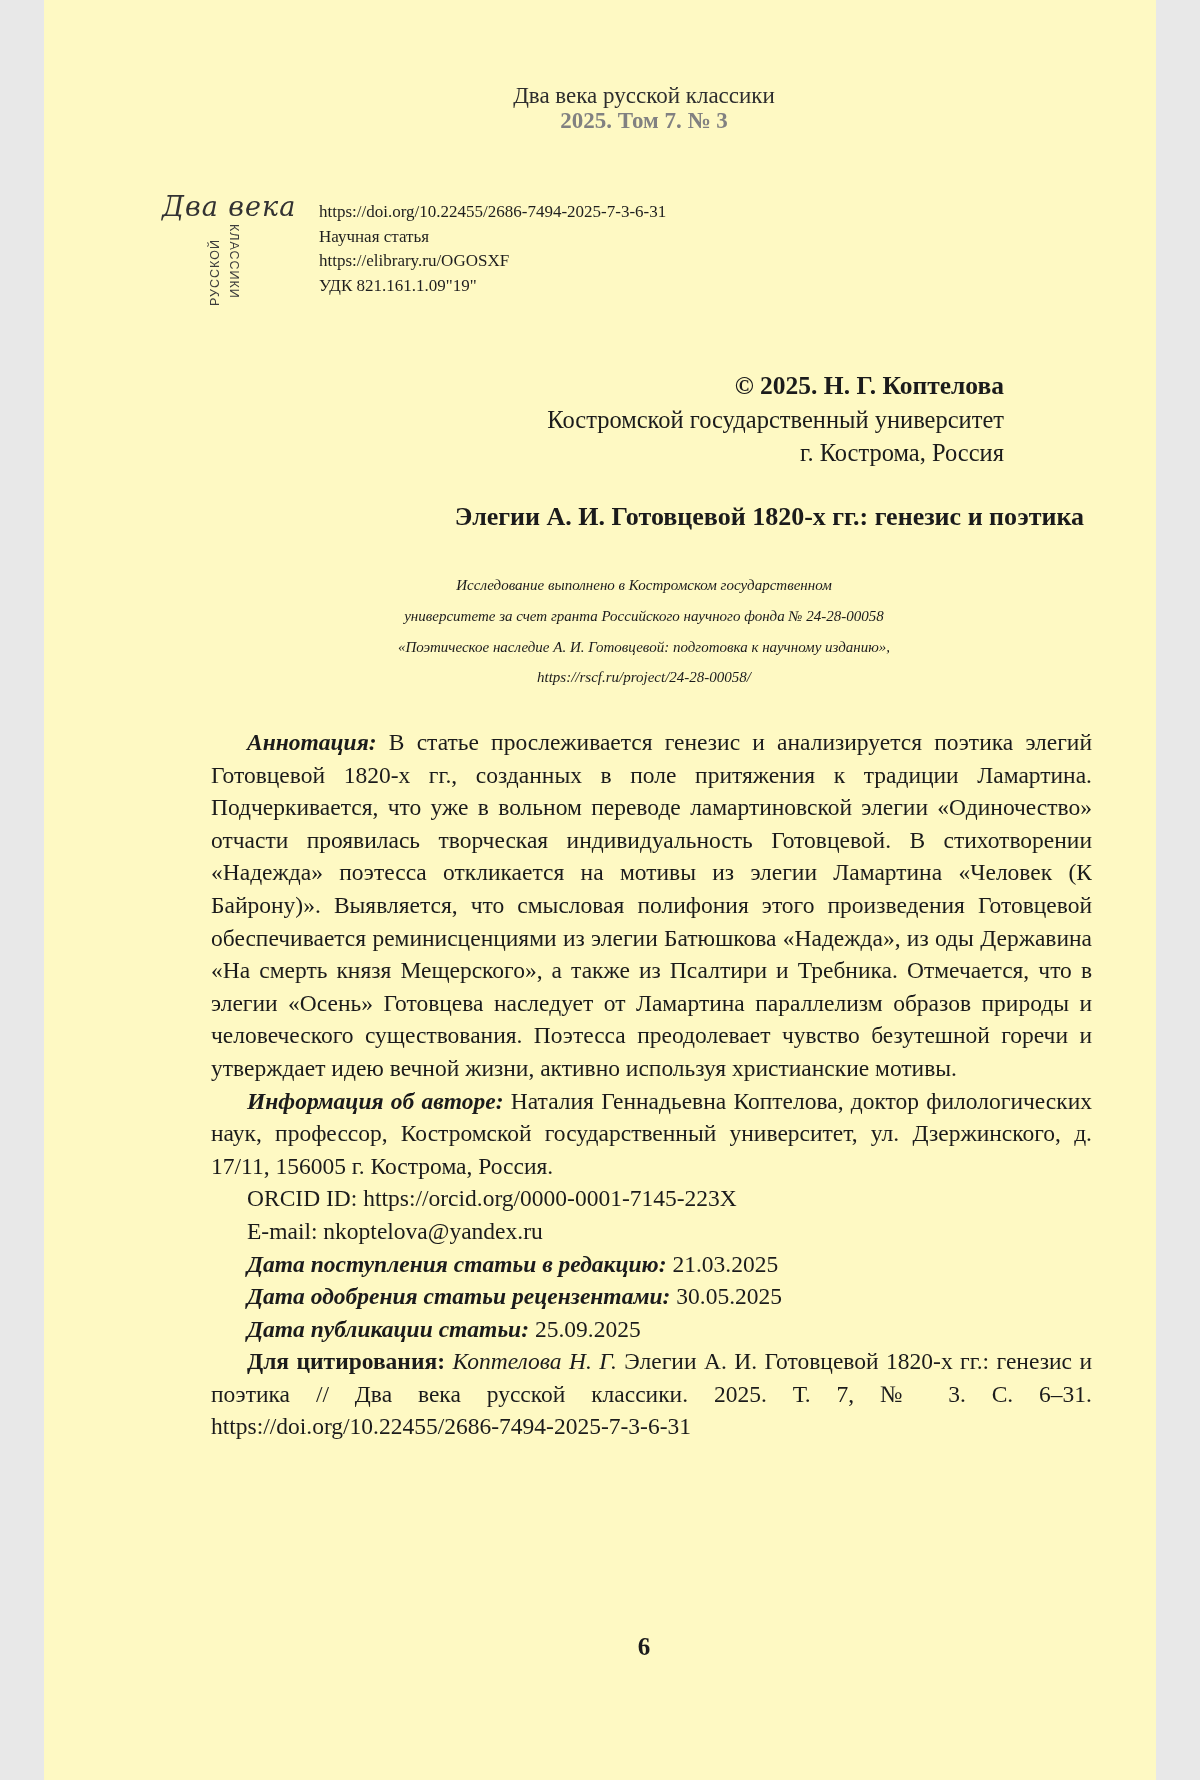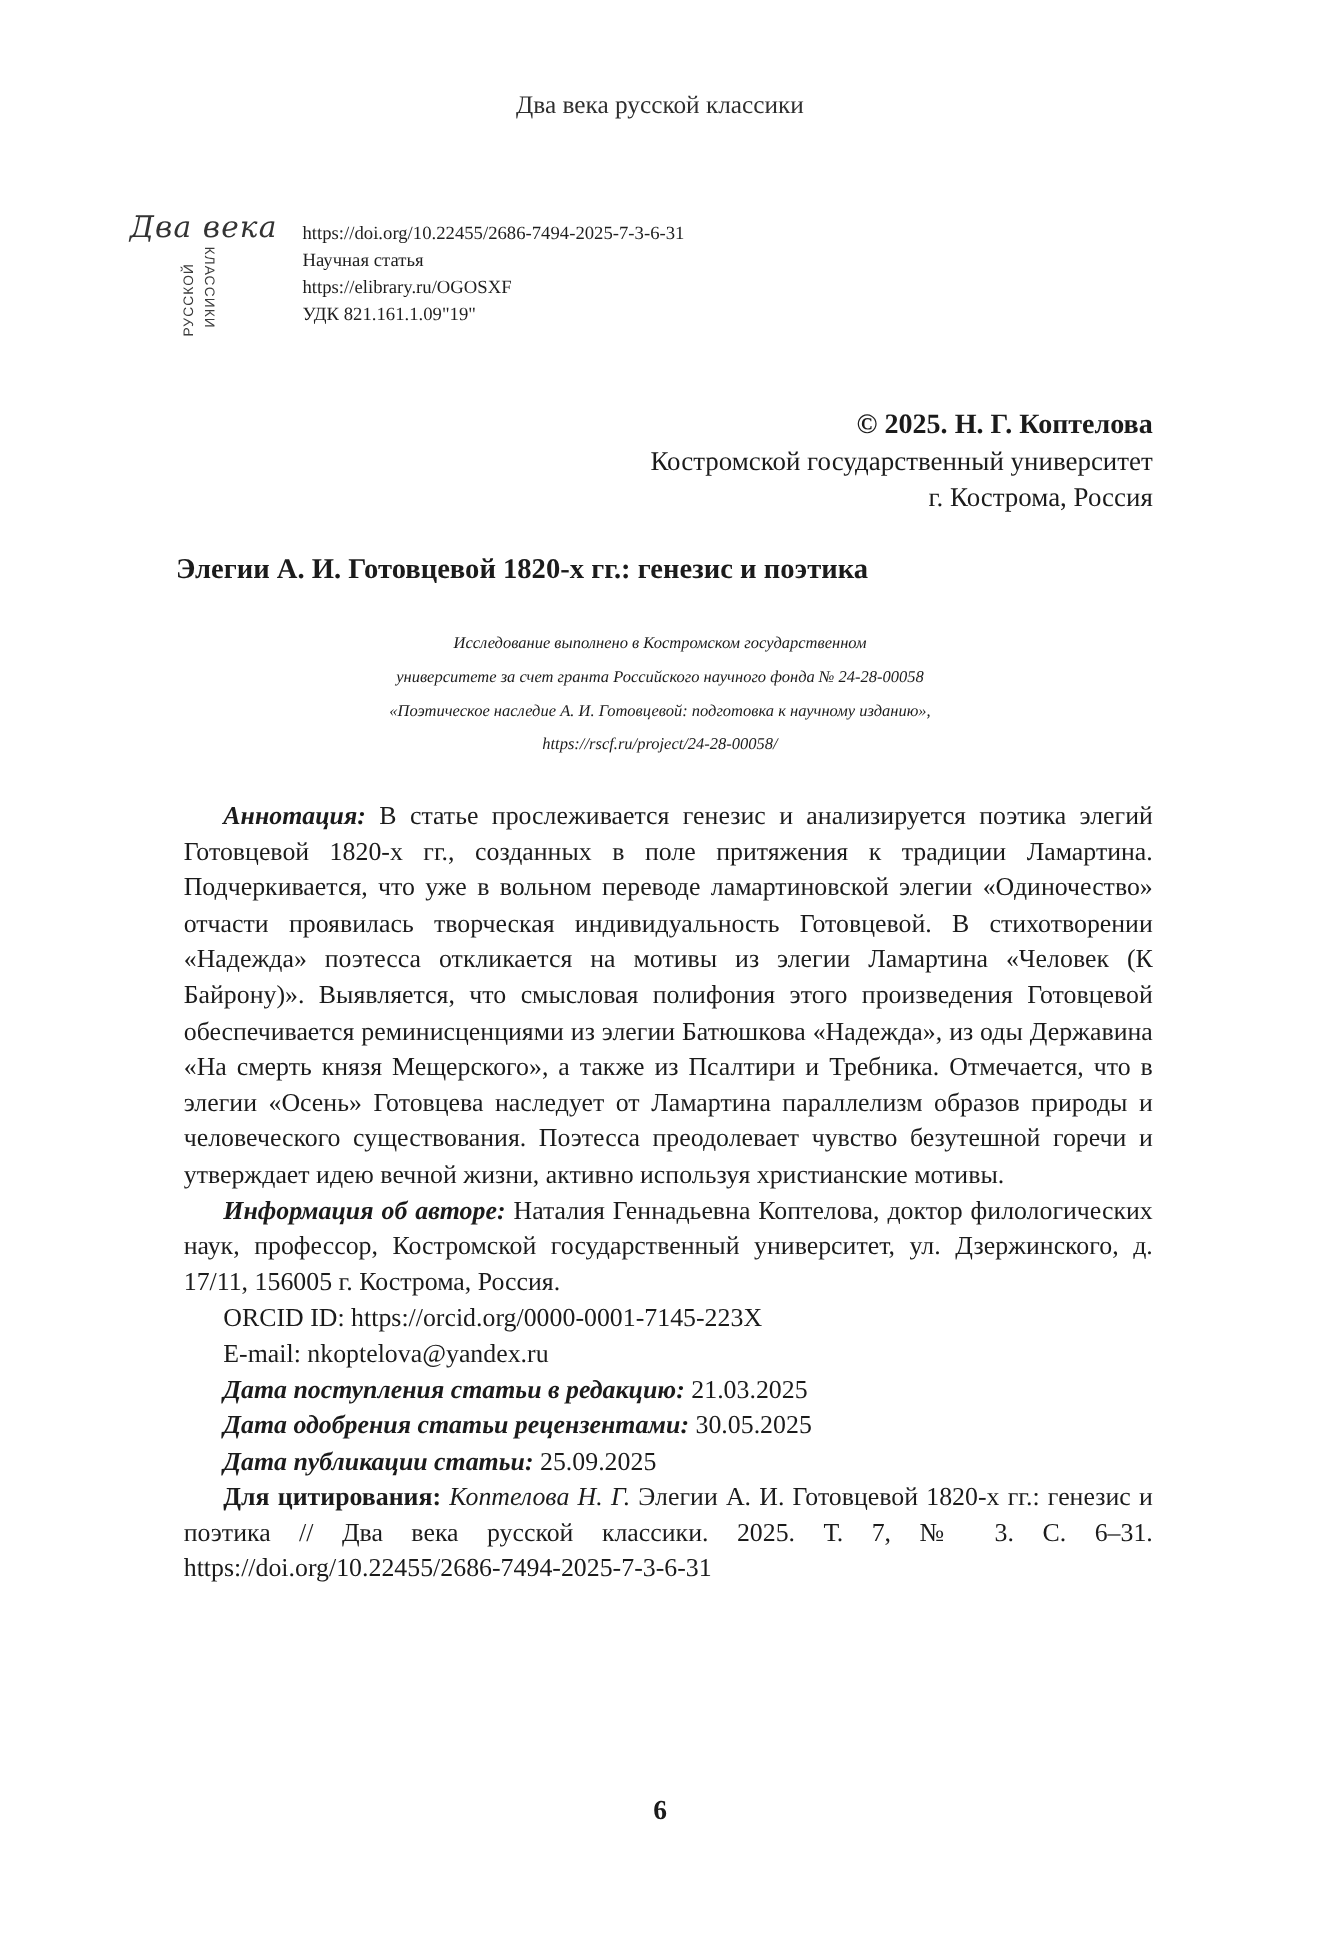--- a/index.html
+++ b/index.html
@@ -1,19 +1,19 @@
 <!DOCTYPE html>
 <html><head>
 <meta charset="utf-8">
 <style>
   html,body{margin:0;padding:0;background:#e8e8e8;}
   .page{
     position:relative;
-    width:1200px;height:1780px;
-    background:#ffffff;
+    width:1112px;height:1780px;
+    background:#fef9c3;
     margin:0 auto;
     font-family:"Liberation Serif",serif;
     color:#1b1b1b;
     overflow:hidden;
   }
   
   .jheader{position:absolute;left:160px;top:84px;width:880px;text-align:center;}
   .jheader .l1{font-size:23px;line-height:24px;color:#2e2e2e;}
   .jheader .l2{font-size:23px;line-height:24px;font-weight:bold;color:#818181;margin-top:1px;}
   
@@ -31,21 +31,21 @@
   }
   .v-up{writing-mode:vertical-rl;transform:rotate(180deg);}
   .v-down{writing-mode:vertical-rl;}
   
   .meta{position:absolute;left:247px;top:200px;font-size:17px;line-height:24.6px;color:#1e1e1e;margin-left:28px;}
   
   .copyright{position:absolute;right:152px;top:369px;text-align:right;line-height:33.5px;}
   .copyright .c1{font-size:25.5px;font-weight:bold;}
   .copyright .c2,.copyright .c3{font-size:24.5px;}
   
-  .title{position:absolute;left:160px;top:502px;width:880px;text-align:left;
+  .title{position:absolute;left:160px;top:502px;width:880px;text-align:right;
     font-size:26px;font-weight:bold;line-height:30px;}
   
   .funding{position:absolute;left:140px;top:570px;width:920px;text-align:center;
     font-style:italic;font-size:15px;line-height:30.8px;white-space:pre-line;}
   
   .body{position:absolute;left:167px;top:726px;width:881px;font-size:23.5px;line-height:32.6px;}
   .body p{margin:0;text-indent:36px;text-align:justify;}
   .run-bi{font-weight:bold;font-style:italic;}
   .run-b{font-weight:bold;}
   .run-i{font-style:italic;}
@@ -53,20 +53,21 @@
   .pagenum{position:absolute;left:160px;top:1633px;width:880px;text-align:center;
     font-size:25px;font-weight:bold;}
 </style>
 </head>
 <body>
 
 <div class="page">
 
   <div class="jheader">
     <div class="l1">Два века русской классики</div>
+    <div class="l2">2025. Том 7. № 3</div>
   </div>
 
   <div class="logo-script">Два века</div>
   <div class="logo-vert">
     <span class="v-up">РУССКОЙ</span>
     <span class="v-down">КЛАССИКИ</span>
   </div>
 
   <div class="meta">
     <div>https://doi.org/10.22455/2686-7494-2025-7-3-6-31</div>

